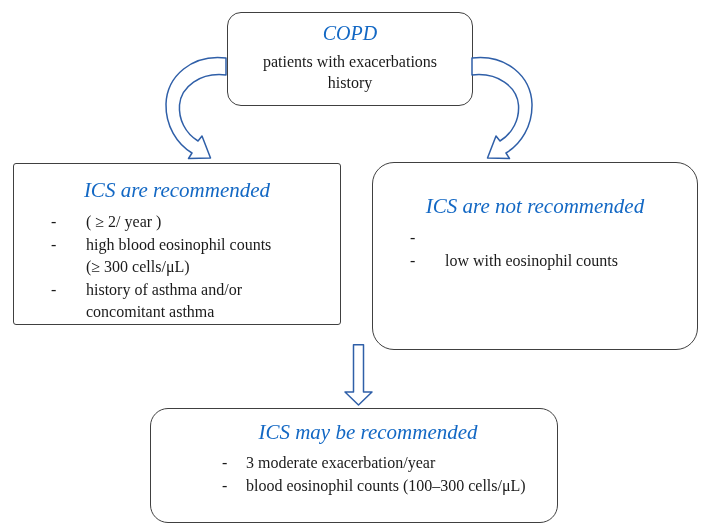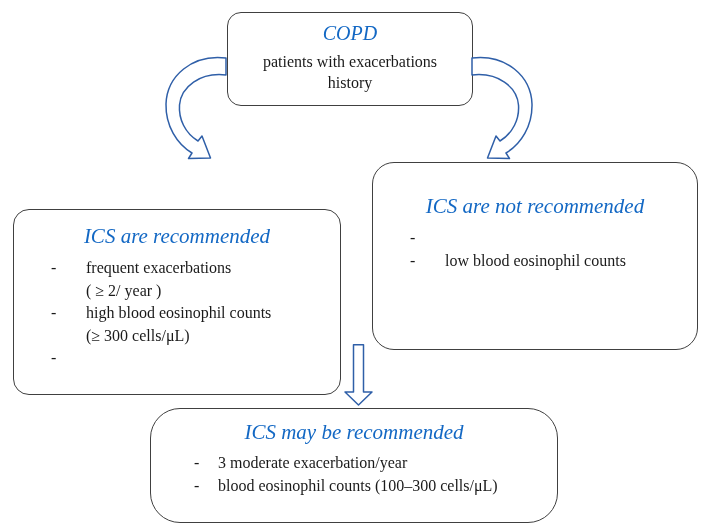--- a/index.html
+++ b/index.html
@@ -35,25 +35,25 @@
   }
   .top-box { left: 227px; top: 12px; width: 246px; height: 94px; border-radius: 14px; }
   .top-box .box-title { margin-top: 8px; font-size: 20px; }
   .top-sub {
     width: 212px;
     margin: 6px auto 4px;
     text-align: center;
     font-size: 16px;
     line-height: 21px;
   }
-  .left-box  { left: 13px;  top: 163px; width: 328px; height: 186px; border-radius: 16px; margin-top: 46px; }
+  .left-box  { left: 13px;  top: 163px; width: 328px; height: 162px; border-radius: 3px; }
   .right-box { left: 372px; top: 162px; width: 326px; height: 188px; border-radius: 22px; }
   .left-box .box-title  { margin-top: 14px; }
   .right-box .box-title { margin-top: 31px; }
-  .bottom-box { left: 150px; top: 408px; width: 408px; height: 115px; border-radius: 30px; }
+  .bottom-box { left: 150px; top: 408px; width: 408px; height: 115px; border-radius: 18px; padding-left: 28px; }
   .bottom-box .box-title { margin-top: 11px; }
   .list { margin-top: 9px; padding-left: 37px; padding-right: 6px; }
   .bottom-box .list { padding-left: 43px; margin-top: 8px; }
   .li { display: flex; font-size: 16px; line-height: 22.5px; }
   .dash { flex: 0 0 35px; }
   .bottom-box .dash { flex: 0 0 24px; }
   .lines { flex: 1; }
   svg.arrow { position: absolute; overflow: visible; }
   svg.arrow path {
     fill: #fff;
@@ -97,47 +97,50 @@
              C 47 35, 28 20, 2 23
              Z"></path>
   </svg>
 
   <div class="box left-box">
     <div class="box-title">ICS are recommended</div>
     <div class="list">
       <div class="li">
         <span class="dash">-</span>
         <div class="lines">
-          <div>frequent exacerbations</div>
           <div>( ≥ 2/ year )</div>
         </div>
       </div>
       <div class="li">
         <span class="dash">-</span>
         <div class="lines">
           <div>high blood eosinophil counts</div>
           <div>(≥ 300 cells/μL)</div>
         </div>
       </div>
       <div class="li">
         <span class="dash">-</span>
+        <div class="lines">
+          <div>history of asthma and/or</div>
+          <div>concomitant asthma</div>
+        </div>
       </div>
     </div>
   </div>
 
   <div class="box right-box">
     <div class="box-title">ICS are not recommended</div>
     <div class="list">
       <div class="li">
         <span class="dash">-</span>
       </div>
       <div class="li">
         <span class="dash">-</span>
         <div class="lines">
-          <div>low blood eosinophil counts</div>
+          <div>low with eosinophil counts</div>
         </div>
       </div>
     </div>
   </div>
 
   <svg class="arrow" style="left:344px; top:344px;" width="30" height="62" viewBox="0 0 30 62">
     <path d="M 9.5 0.8
              L 19.5 0.8
              L 19.5 48
              L 28 48

